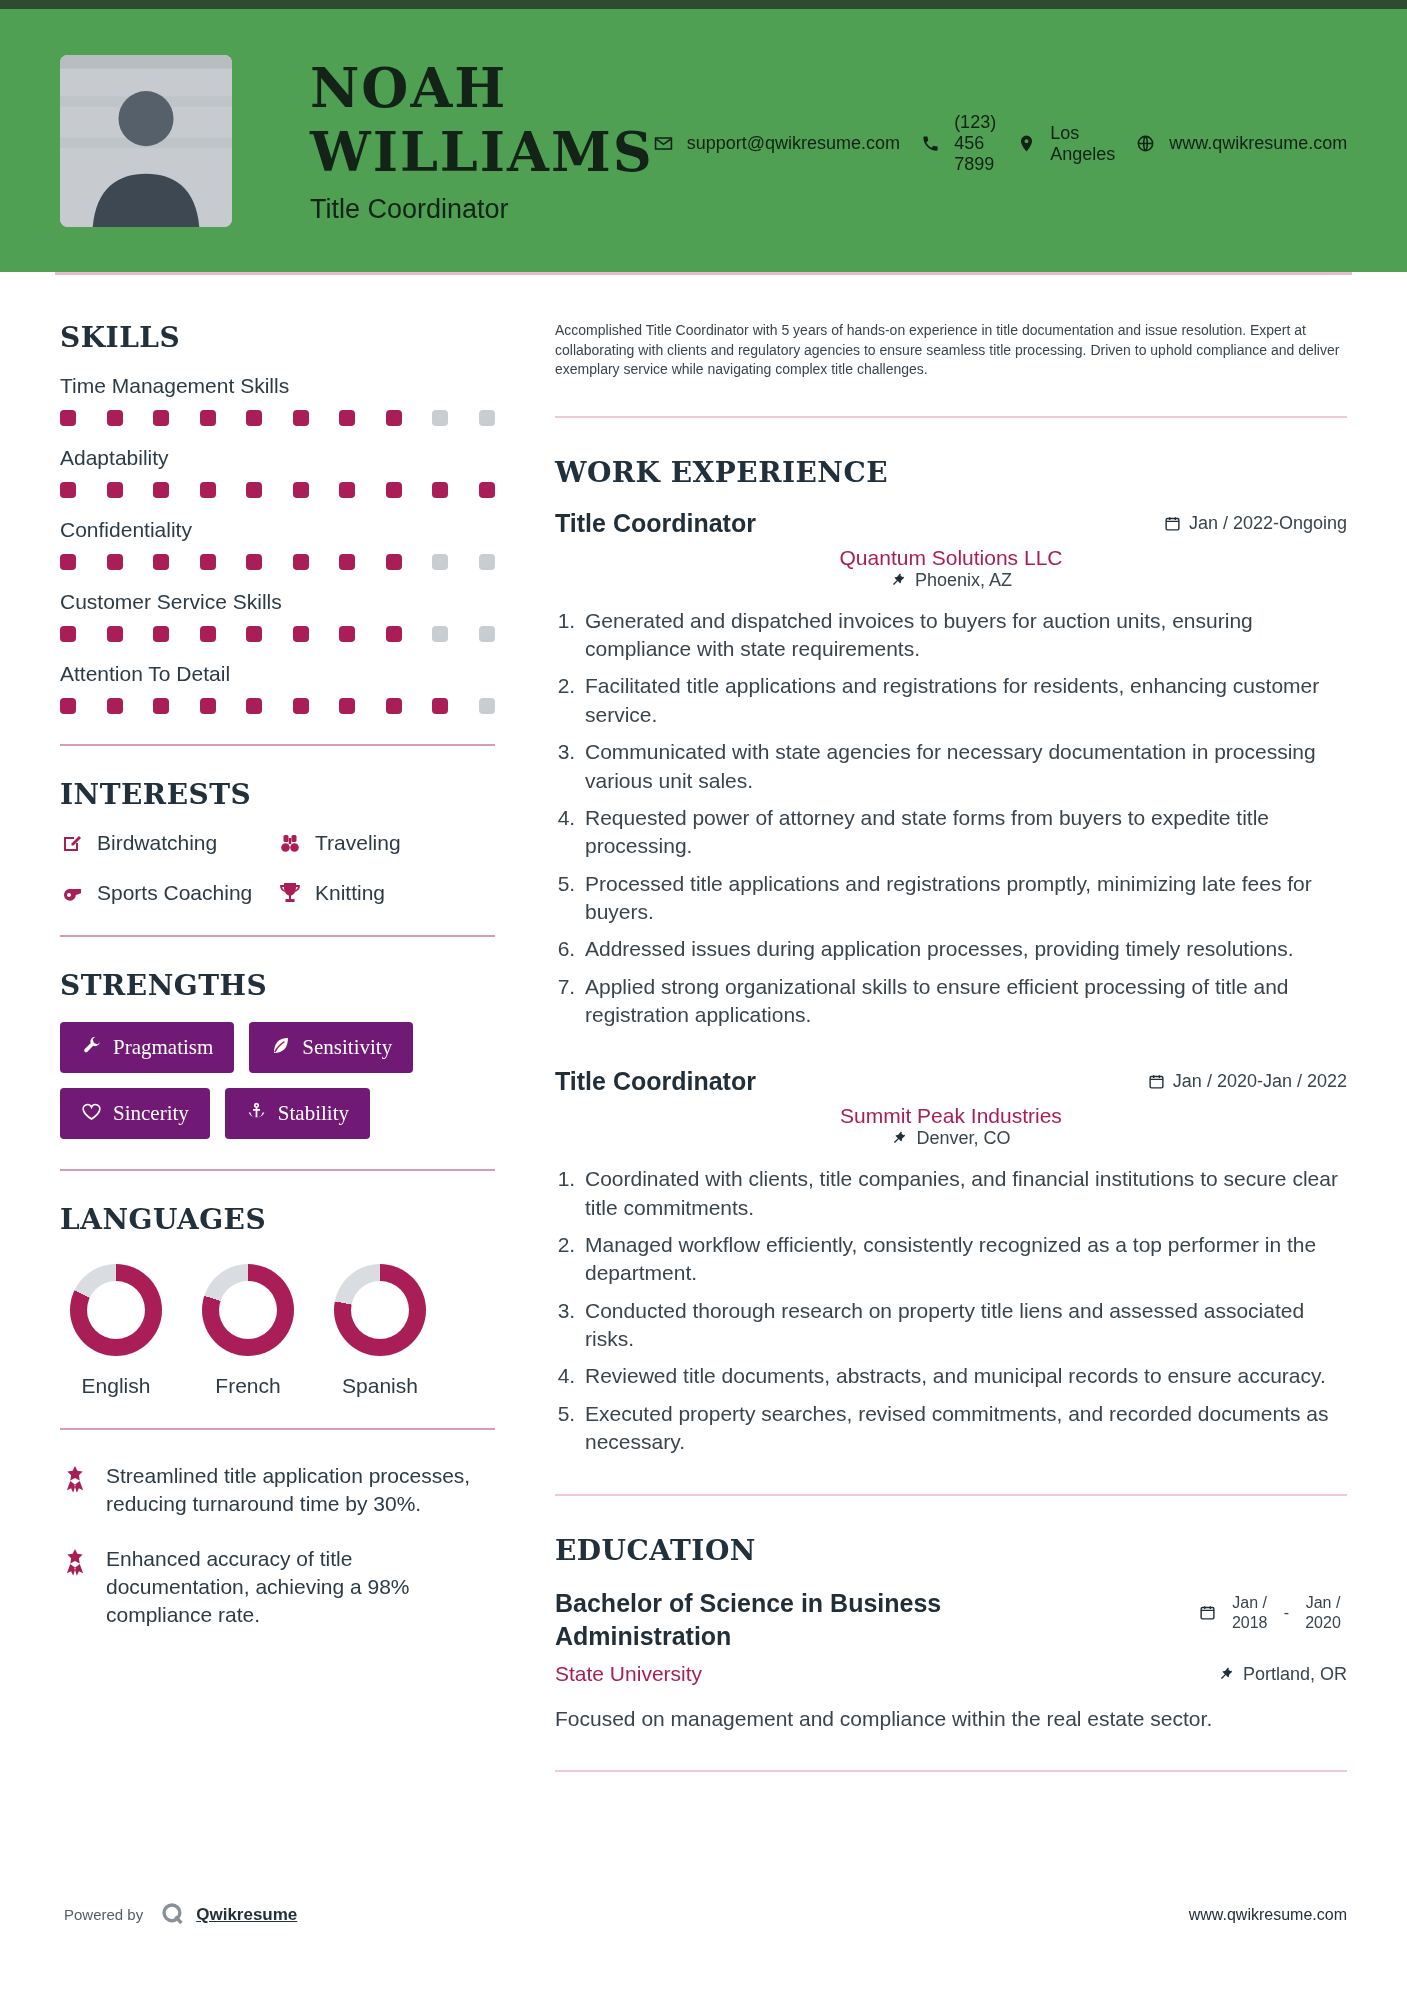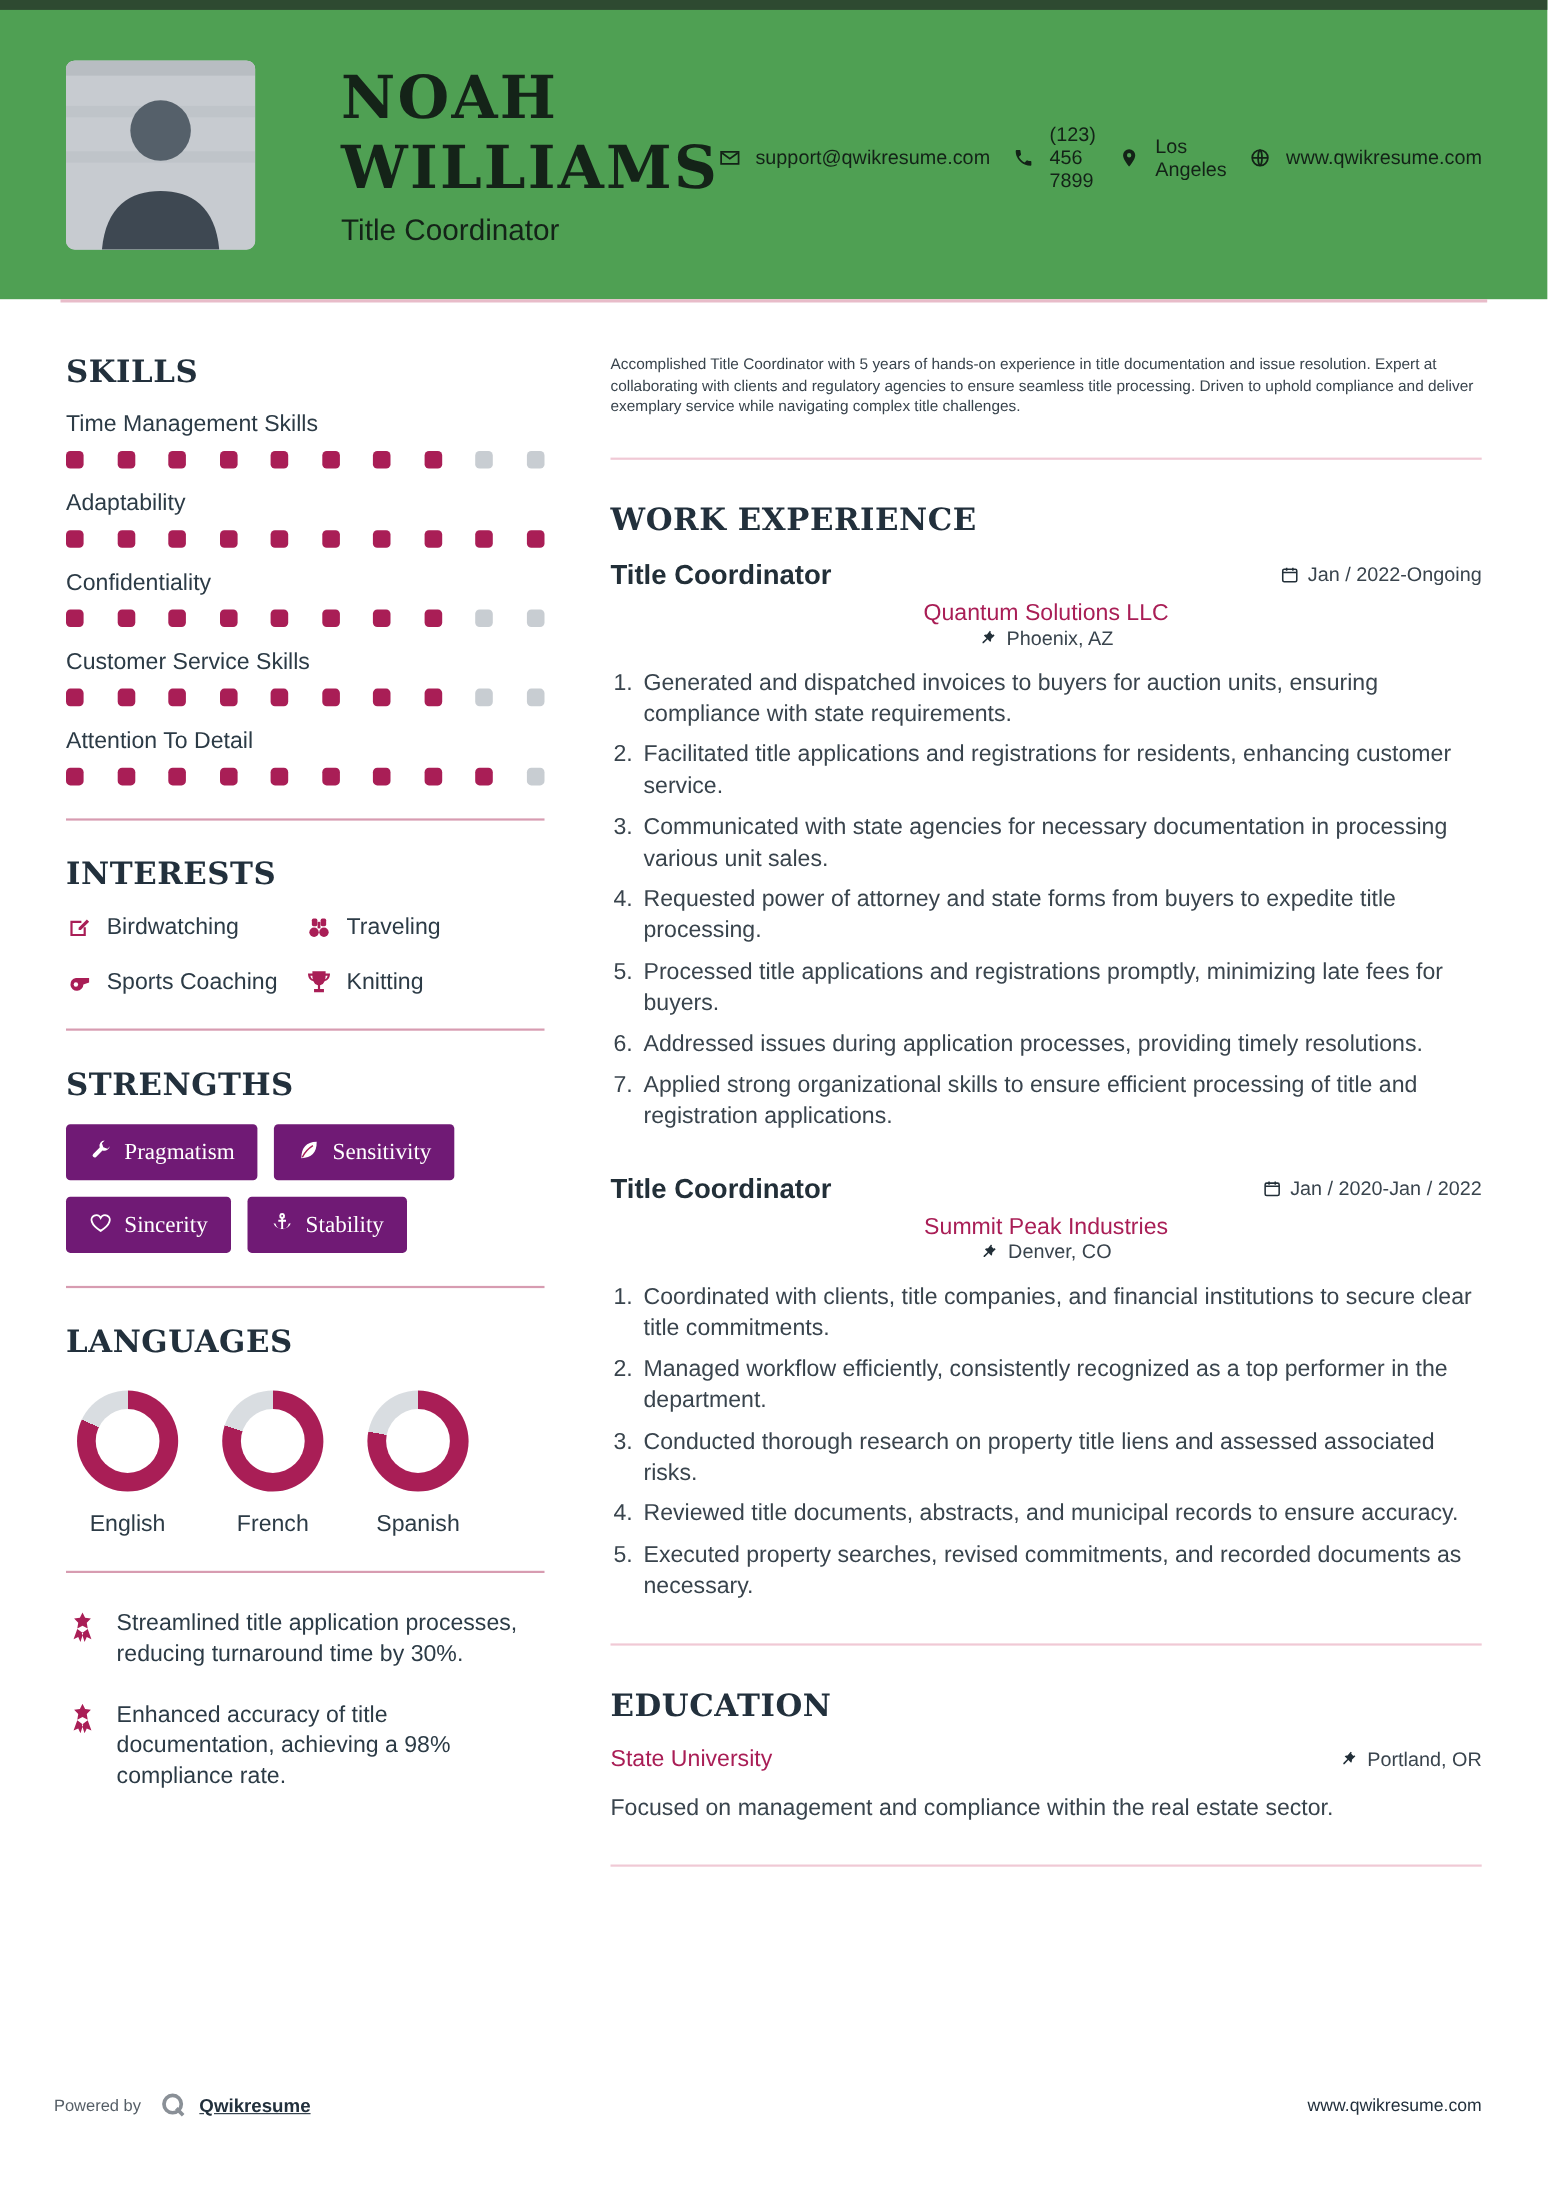--- a/index.html
+++ b/index.html
@@ -78,21 +78,21 @@
   .edu-head { display:flex; justify-content:space-between; align-items:flex-start; }
   .degree { font-size:25px; font-weight:bold; color:#222f38; max-width:560px; line-height:1.3; }
   .edu-dates { display:flex; align-items:center; gap:10px; font-size:16px; color:#39444d; margin-top:6px; }
   .edu-dates svg { width:17px; height:17px; color:#222f38; }
   .edu-date { width:48px; text-align:center; line-height:1.2; }
   .edu-sub { display:flex; justify-content:space-between; align-items:center; margin-top:10px; }
   .school { font-size:21px; color:#a91e56; }
   .edu-desc { margin-top:18px; font-size:21px; line-height:1.4; color:#39444d; }
 
   
-  .footer { position:absolute; left:49px; right:60px; bottom:62px;
+  .footer { position:absolute; left:64px; right:60px; bottom:62px;
             display:flex; align-items:center; }
   .powered { font-size:15px; color:#555e66; }
   .brandmark { width:27px; height:27px; margin:0 10px 0 16px; }
   .brand { font-size:17px; font-weight:bold; color:#22303c; text-decoration:underline; }
   .footer-site { margin-left:auto; font-size:16px; color:#22303c; }
 </style>
 </head>
 <body>
 
 <div class="page">
@@ -396,20 +396,32 @@
           <li>Conducted thorough research on property title liens and assessed associated risks.</li>
           <li>Reviewed title documents, abstracts, and municipal records to ensure accuracy.</li>
           <li>Executed property searches, revised commitments, and recorded documents as necessary.</li>
         </ol>
       </div>
 
       <div class="divider-r"></div>
 
       <h2 class="sec">EDUCATION</h2>
       <div>
+        <div class="edu-head">
+          <div class="degree">Bachelor of Science in Business Administration</div>
+          <div class="edu-dates">
+            <svg viewBox="0 0 24 24">
+                <rect x="3" y="5" width="18" height="16" rx="2" fill="none" stroke="currentColor" stroke-width="2"></rect>
+                <path d="M3 9h18M8 3v4M16 3v4" fill="none" stroke="currentColor" stroke-width="2"></path>
+              </svg>
+            <span class="edu-date">Jan / 2018</span>
+            <span>-</span>
+            <span class="edu-date">Jan / 2020</span>
+          </div>
+        </div>
         <div class="edu-sub">
           <div class="school">State University</div>
           <div class="meta">
             <svg viewBox="0 0 24 24">
                 <path d="M14 2l1.5 1.5-1 1 3 3 1-1L20 8l-4.5 4.5c.3 1.4 0 2.8-1 3.8L11 12.8 6 18H4.5v-1.5l5.2-5-3.5-3.5c1-1 2.4-1.3 3.8-1z" fill="currentColor"></path>
               </svg>
             <span>Portland, OR</span>
           </div>
         </div>
         <p class="edu-desc">Focused on management and compliance within the real estate sector.</p>

